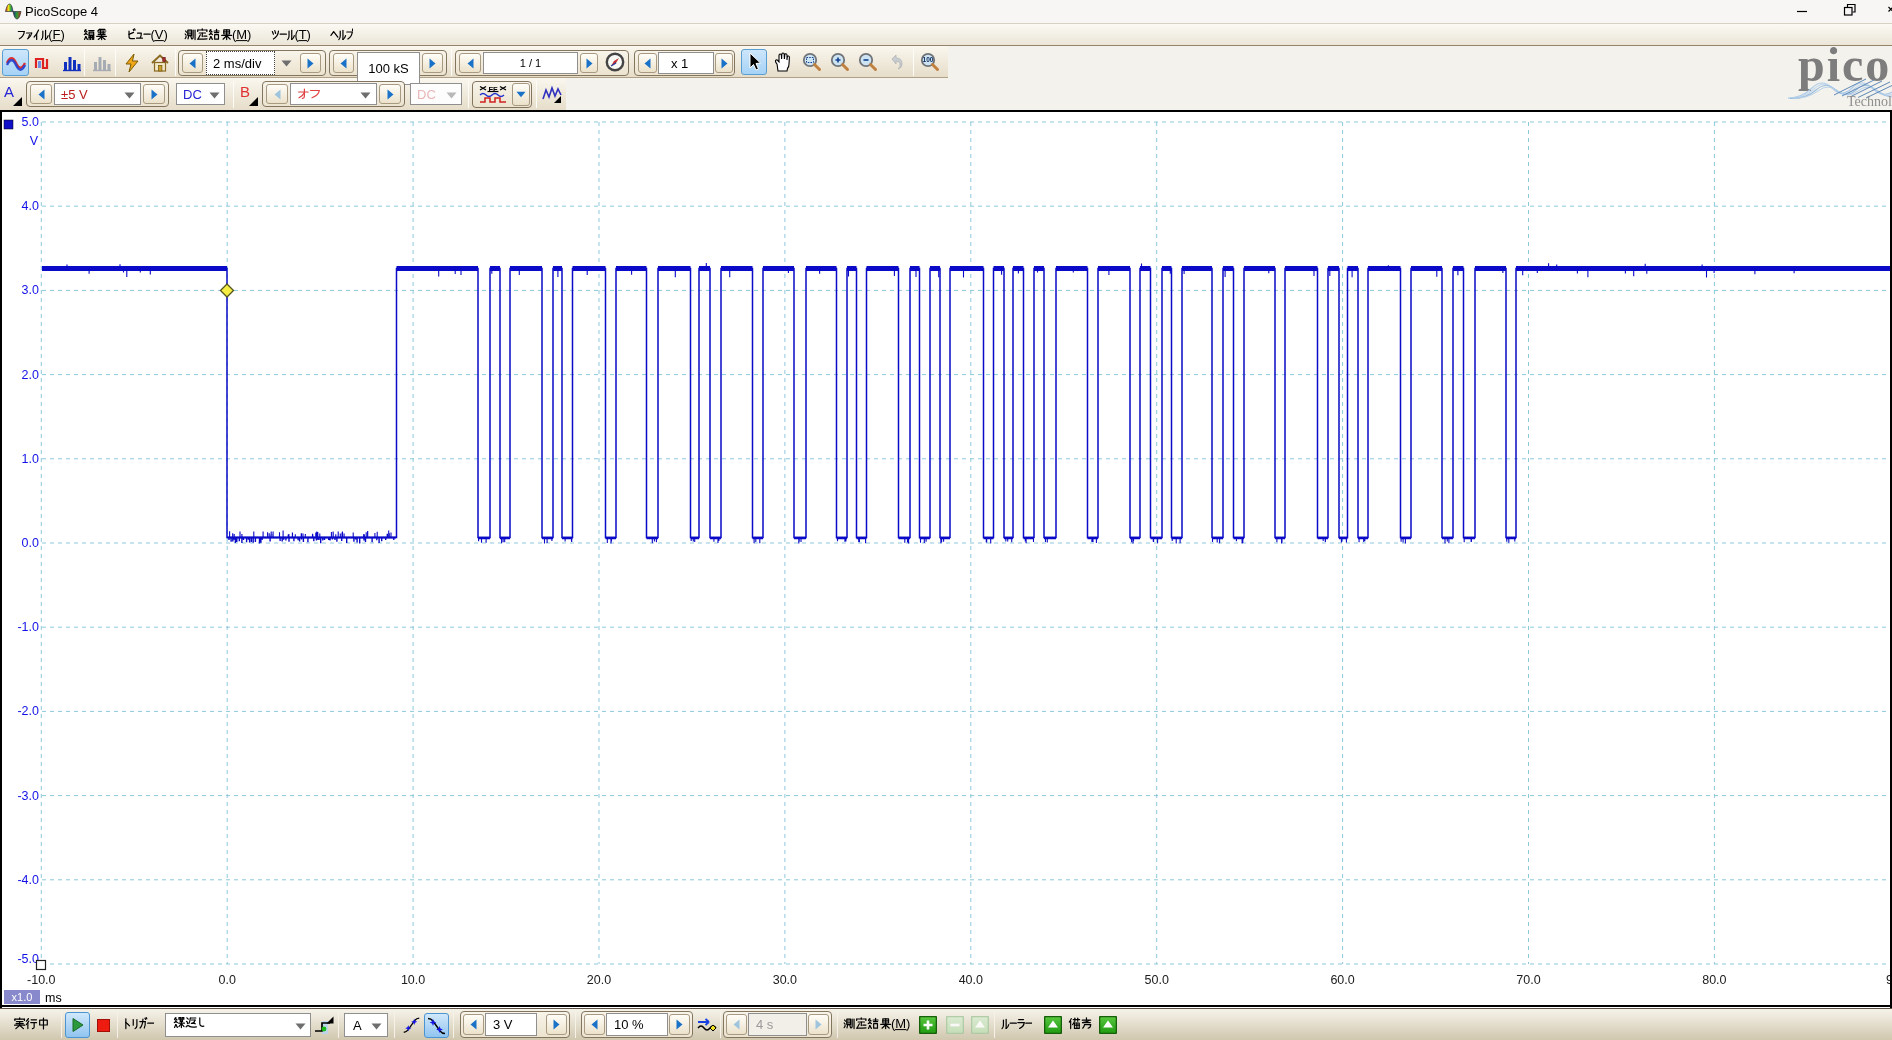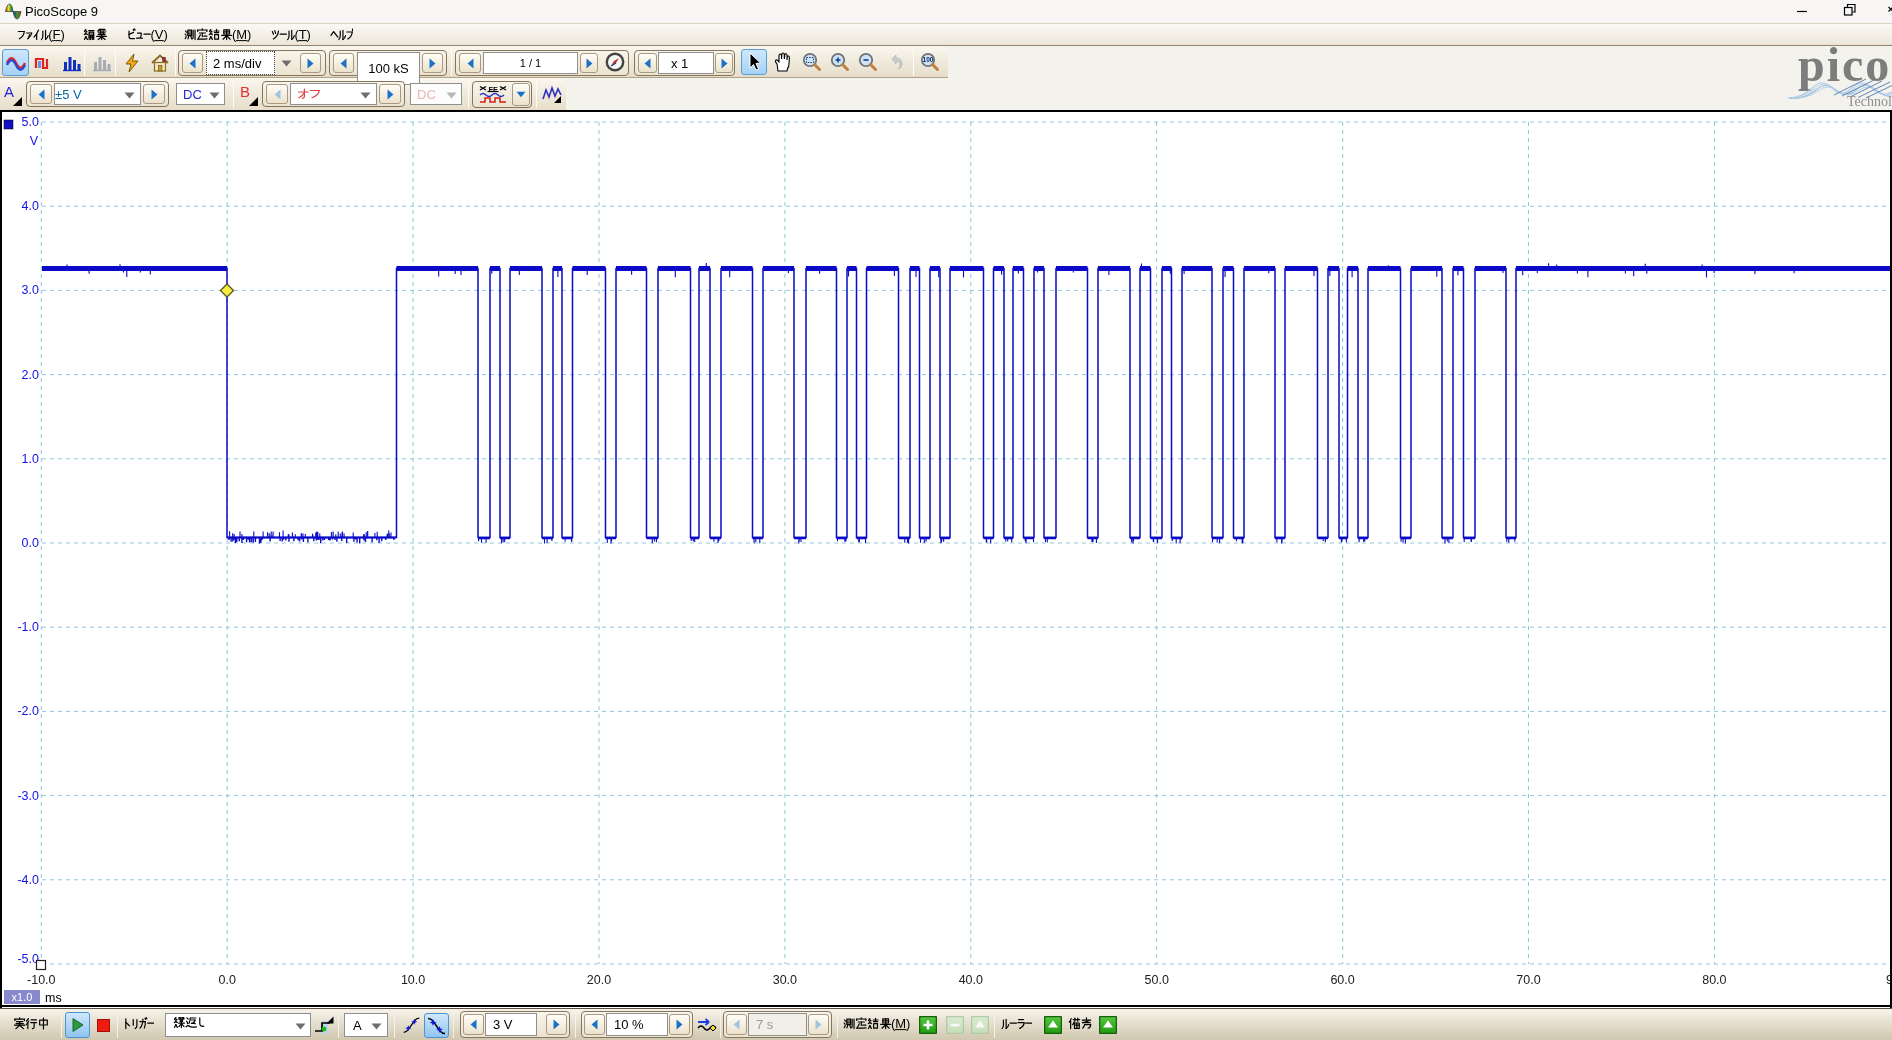--- a/index.html
+++ b/index.html
@@ -36,21 +36,21 @@
         </linearGradient>
 <linearGradient id="rb2" x1="0" y1="0" x2="1" y2="0">
 <stop offset="0" stop-color="#103090"></stop>
           <stop offset="0.5" stop-color="#30a030"></stop>
           <stop offset="1" stop-color="#d02020"></stop>
         </linearGradient>
       </defs>
 <path d="M0.5,8.5 Q2,1 4.5,1 Q7,1 8,8.5 Z" fill="url(#rb1)" stroke="#333" stroke-width="0.7"></path>
 <path d="M8,8.5 Q9.5,16 12,16 Q14.5,16 16,8.5 Z" fill="url(#rb2)" stroke="#333" stroke-width="0.7"></path>
 </svg>
-<span style="position:absolute;left:25px;top:4px;font-size:13px;color:#000">PicoScope 9</span>
+<span style="position:absolute;left:25px;top:4px;font-size:13px;color:#000">PicoScope 4</span>
 <svg width="100" height="23" viewBox="0 0 100 23" style="position:absolute;left:1792px;top:0">
 <path d="M5,11.5 H15" stroke="#000" stroke-width="1.2"></path>
 <rect x="52.5" y="7.5" width="7.5" height="7.5" fill="none" stroke="#000" stroke-width="1.2"></rect>
 <path d="M55.5,7.5 V4.5 H63 V12 H60.5" fill="none" stroke="#000" stroke-width="1.2"></path>
 <path d="M96.5,7 L101,11.5 M101,7 L96.5,11.5" stroke="#000" stroke-width="1.2"></path>
 </svg>
 </div>
 <div class="menubar">
 <span class="menuitem" style="left:17px"><svg width="47.7" height="14" viewBox="0 0 47.7 14" style="vertical-align:top" fill="none" stroke="#000000" stroke-width="1.2" stroke-linecap="round" stroke-linejoin="round">
         <g transform="translate(0.0,0) scale(0.678,1)">
@@ -377,21 +377,21 @@
 <svg width="9" height="9" style="position:absolute;left:13px;top:51px">
       <path d="M9,0 L9,9 L0,9 Z" fill="#000"></path>
     </svg>
 <div class="group" style="left:26px;top:35px;width:143px;height:26px"></div>
 <div class="abtn" style="left:30px;top:38px;width:22px;height:20px">
       <svg width="9" height="11" viewBox="0 0 9 11">
         <path d="M7.5,0.5 L1.5,5.5 L7.5,10.5 Z" fill="#1a72c8"></path>
       </svg>
     </div>
 <div class="field" style="left:54px;top:37px;width:87px;height:22px;position:absolute">
-      <span style="font-size:13px;color:#0369a1">±5 V</span>
+      <span style="margin-left:6px;font-size:13px;color:#b91c1c">±5 V</span>
       <span style="position:absolute;right:5px"><svg width="11" height="7" viewBox="0 0 11 7">
           <path d="M0.5,0.5 L10.5,0.5 L5.5,6.5 Z" fill="#6e6e6e"></path>
         </svg></span>
     </div>
 <div class="abtn" style="left:143px;top:38px;width:22px;height:20px">
       <svg width="9" height="11" viewBox="0 0 9 11">
         <path d="M1.5,0.5 L7.5,5.5 L1.5,10.5 Z" fill="#1a72c8"></path>
       </svg>
     </div>
 <div class="field" style="left:176px;top:37px;width:49px;height:22px;position:absolute">
@@ -674,21 +674,21 @@
 </svg>
     </div>
 <div class="ssep" style="left:720px"></div>
 <div class="group" style="left:723px;top:2px;width:109px;height:27px"></div>
 <div class="abtn" style="left:726px;top:5px;width:21px;height:21px">
       <svg width="9" height="11" viewBox="0 0 9 11">
         <path d="M7.5,0.5 L1.5,5.5 L7.5,10.5 Z" fill="#9ec4de"></path>
       </svg>
     </div>
 <div class="field" style="left:748px;top:4px;width:59px;height:23px;position:absolute;background:#f2efe8">
-      <span style="margin-left:7px;font-size:13px;color:#9a9a9a">7 s</span>
+      <span style="margin-left:7px;font-size:13px;color:#9a9a9a">4 s</span>
     </div>
 <div class="abtn" style="left:808px;top:5px;width:21px;height:21px">
       <svg width="9" height="11" viewBox="0 0 9 11">
         <path d="M1.5,0.5 L7.5,5.5 L1.5,10.5 Z" fill="#9ec4de"></path>
       </svg>
     </div>
 <div class="ssep" style="left:837px"></div>
 <span style="position:absolute;left:843px;top:8px"><svg width="67.4" height="14" viewBox="0 0 67.4 14" style="vertical-align:top" fill="none" stroke="#000000" stroke-width="1.2" stroke-linecap="round" stroke-linejoin="round">
         <g transform="translate(0.0,0) scale(0.952,1)">
           <path d="M1.6,3 L2.6,4.2" vector-effect="non-scaling-stroke"></path>

